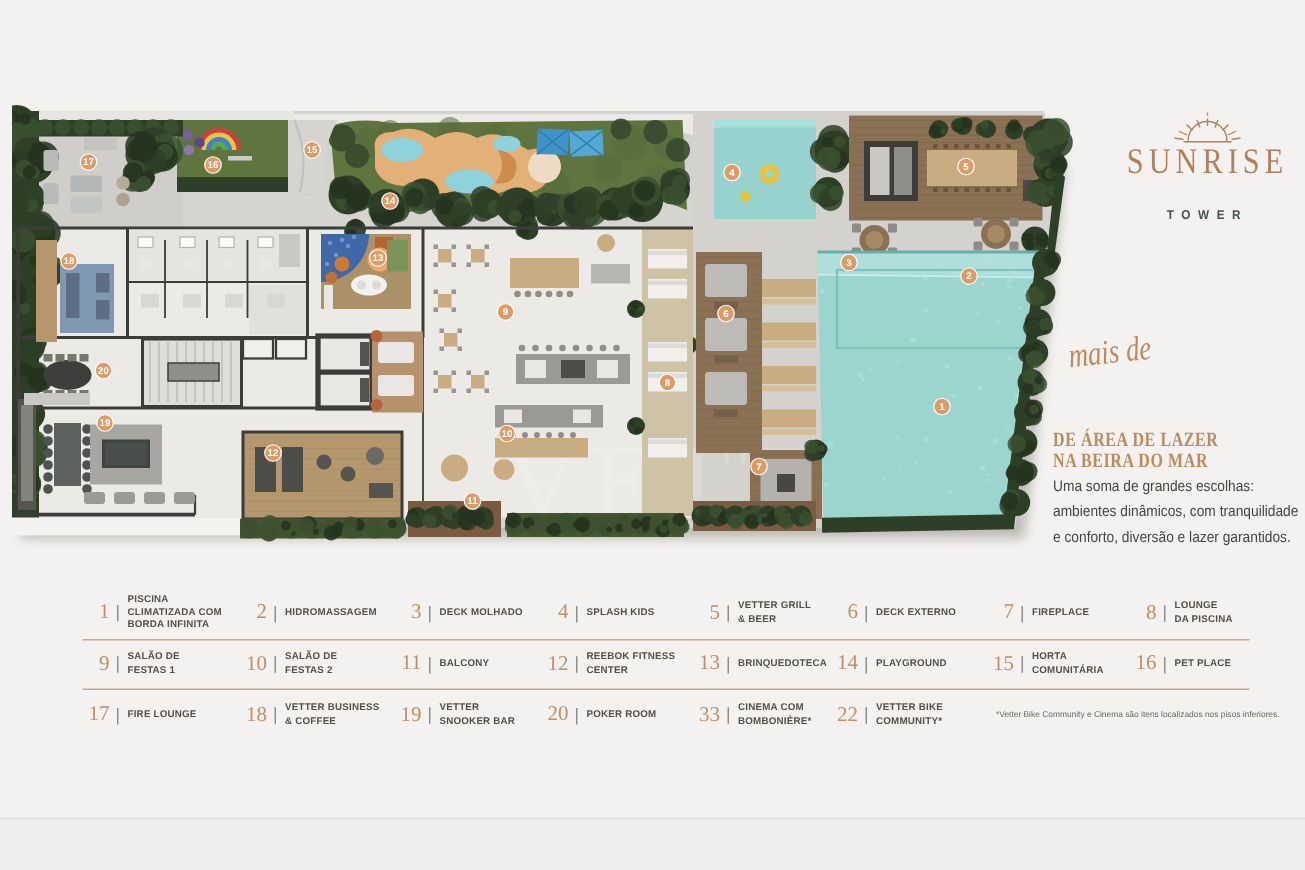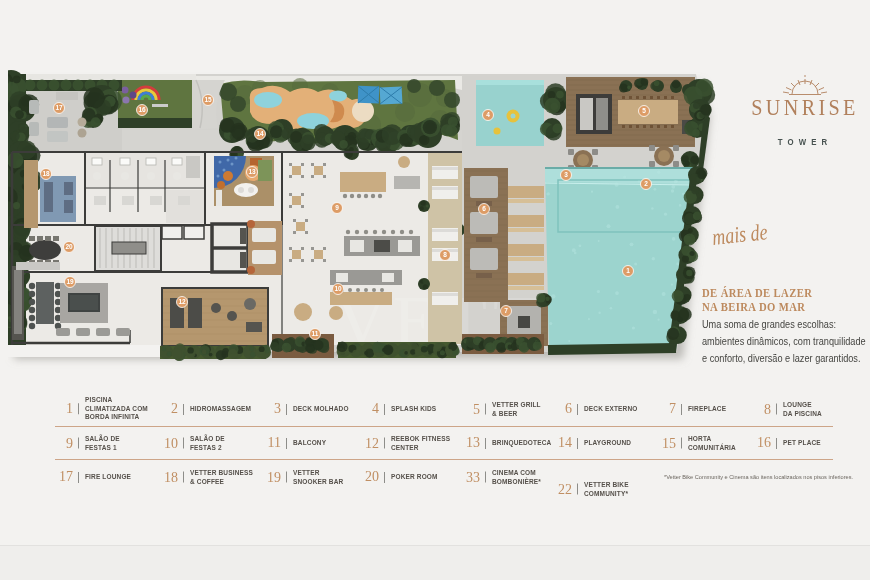--- a/index.html
+++ b/index.html
@@ -1142,21 +1142,21 @@
   <div class="item" style="left:357px;top:477px;transform:translateY(-50%);">
       <span class="num" style="width:22px">20</span>
       <span class="bar"></span>
       <span class="txt">POKER ROOM</span>
     </div>
   <div class="item" style="left:458px;top:477px;transform:translateY(-50%);">
       <span class="num" style="width:22px">33</span>
       <span class="bar"></span>
       <span class="txt">CINEMA COM<br>BOMBONIÈRE*</span>
     </div>
-  <div class="item" style="left:550px;top:477px;transform:translateY(-50%);margin-top:12px;">
+  <div class="item" style="left:550px;top:477px;transform:translateY(-50%);">
       <span class="num" style="width:22px">22</span>
       <span class="bar"></span>
       <span class="txt">VETTER BIKE<br>COMMUNITY*</span>
     </div>
   <div id="fn">*Vetter Bike Community e Cinema são itens localizados nos pisos inferiores.</div>
   <div id="botline"></div>
   <div id="botband"></div>
 </div>
 
 </body></html>

